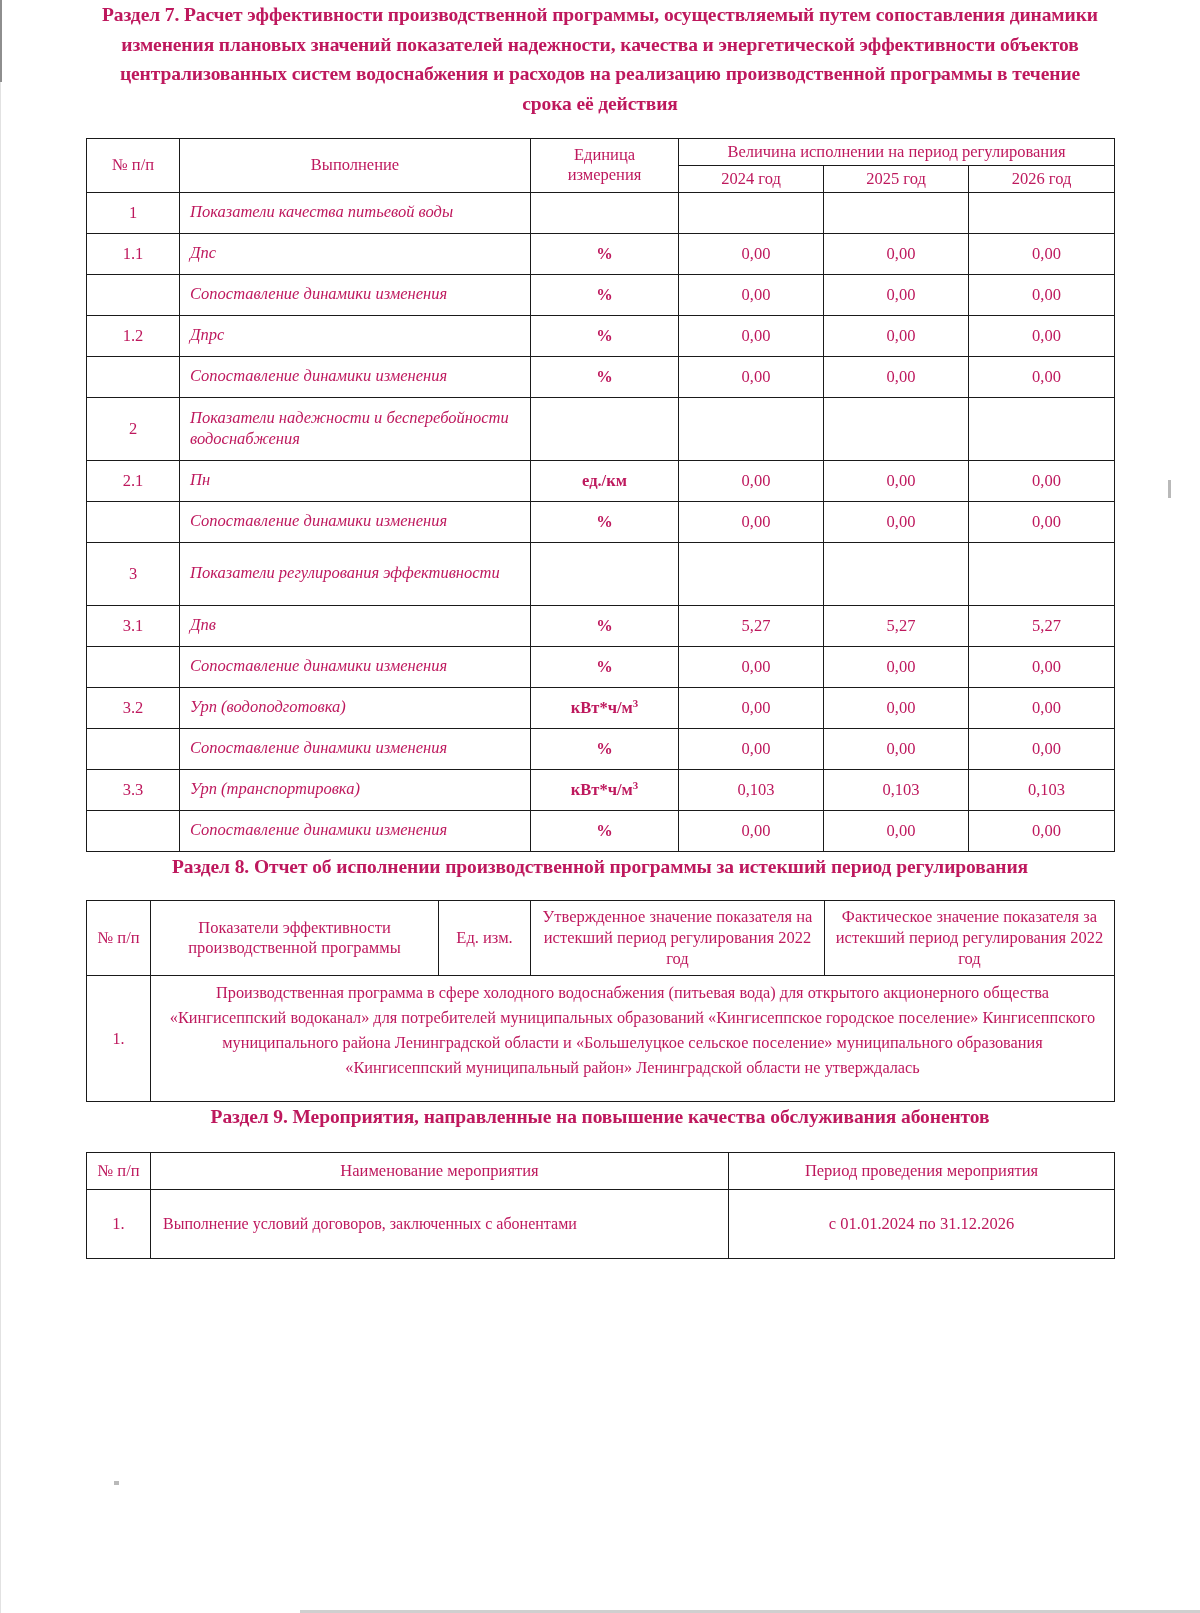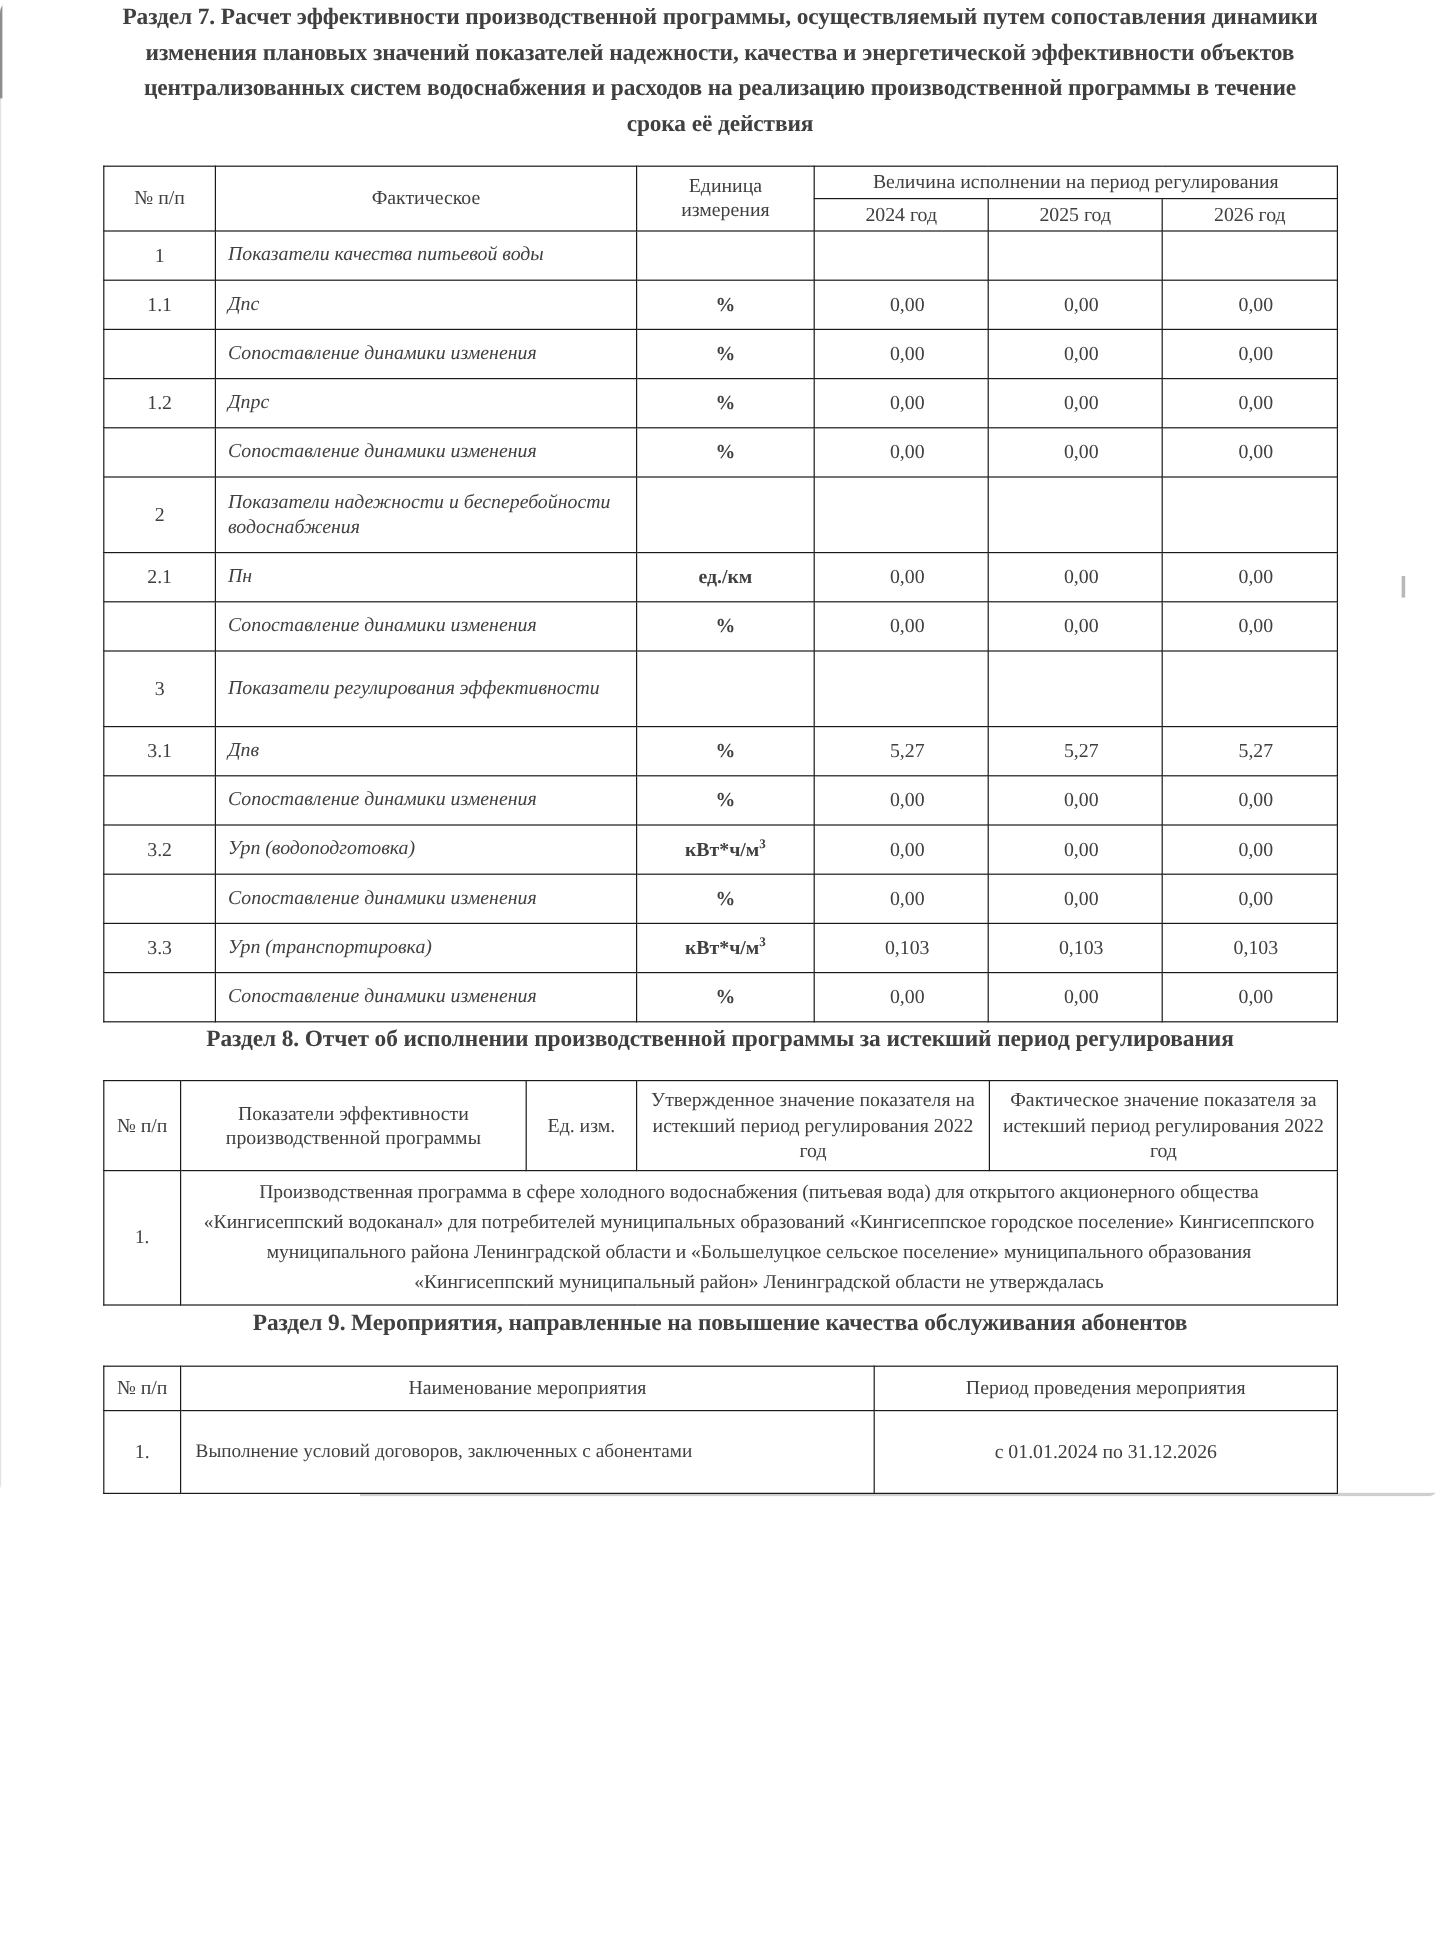--- a/index.html
+++ b/index.html
@@ -4,26 +4,25 @@
 <title>Производственная программа — Разделы 7–9</title>
 <style>
   html, body {
     margin: 0;
     padding: 0;
     background: #ffffff;
   }
   .page {
     position: relative;
     width: 1200px;
-    height: 1247px;
+    height: 1613px;
     background: #ffffff;
     font-family: "Liberation Serif", "DejaVu Serif", serif;
-    color: #404040;
+    color: #be185d;
     overflow: hidden;
-    border-radius: 11px;
   }
   
   .scan-edge-left {
     position: absolute;
     left: 0; top: 0;
     width: 2px; height: 82px;
     background: #8e8e8e;
   }
   .scan-edge-left2 {
     position: absolute;
@@ -91,21 +90,21 @@
   .t2 th {
     text-align: center;
     line-height: 1.25;
     font-size: 16.5px;
     padding: 6px 4px;
   }
   .t2 td.num { text-align: center; vertical-align: middle; }
   .t2 td.para {
     text-align: center;
     line-height: 1.52;
-    padding: 5px 14px 7px 14px;
+    padding: 5px 14px 21px 14px;
     font-size: 16.3px;
   }
 
   .t3 { margin-top: 20px; font-size: 16.5px; }
   .t3 th { text-align: center; line-height: 1.22; padding: 8px 4px; }
   .t3 td { height: 62px; }
   .t3 td.num    { text-align: center; }
   .t3 td.name   { text-align: left; padding-left: 12px; font-size: 16px; }
   .t3 td.period { text-align: center; }
 </style>
@@ -130,21 +129,21 @@
         <col style="width:93px">
         <col style="width:351px">
         <col style="width:148px">
         <col style="width:145px">
         <col style="width:145px">
         <col style="width:146px">
       </colgroup>
       <thead>
         <tr>
           <th rowspan="2">№ п/п</th>
-          <th rowspan="2">Фактическое</th>
+          <th rowspan="2">Выполнение</th>
           <th rowspan="2">Единица измерения</th>
           <th colspan="3">Величина исполнении на период регулирования</th>
         </tr>
         <tr>
           <th>2024 год</th>
           <th>2025 год</th>
           <th>2026 год</th>
         </tr>
       </thead>
       <tbody>

